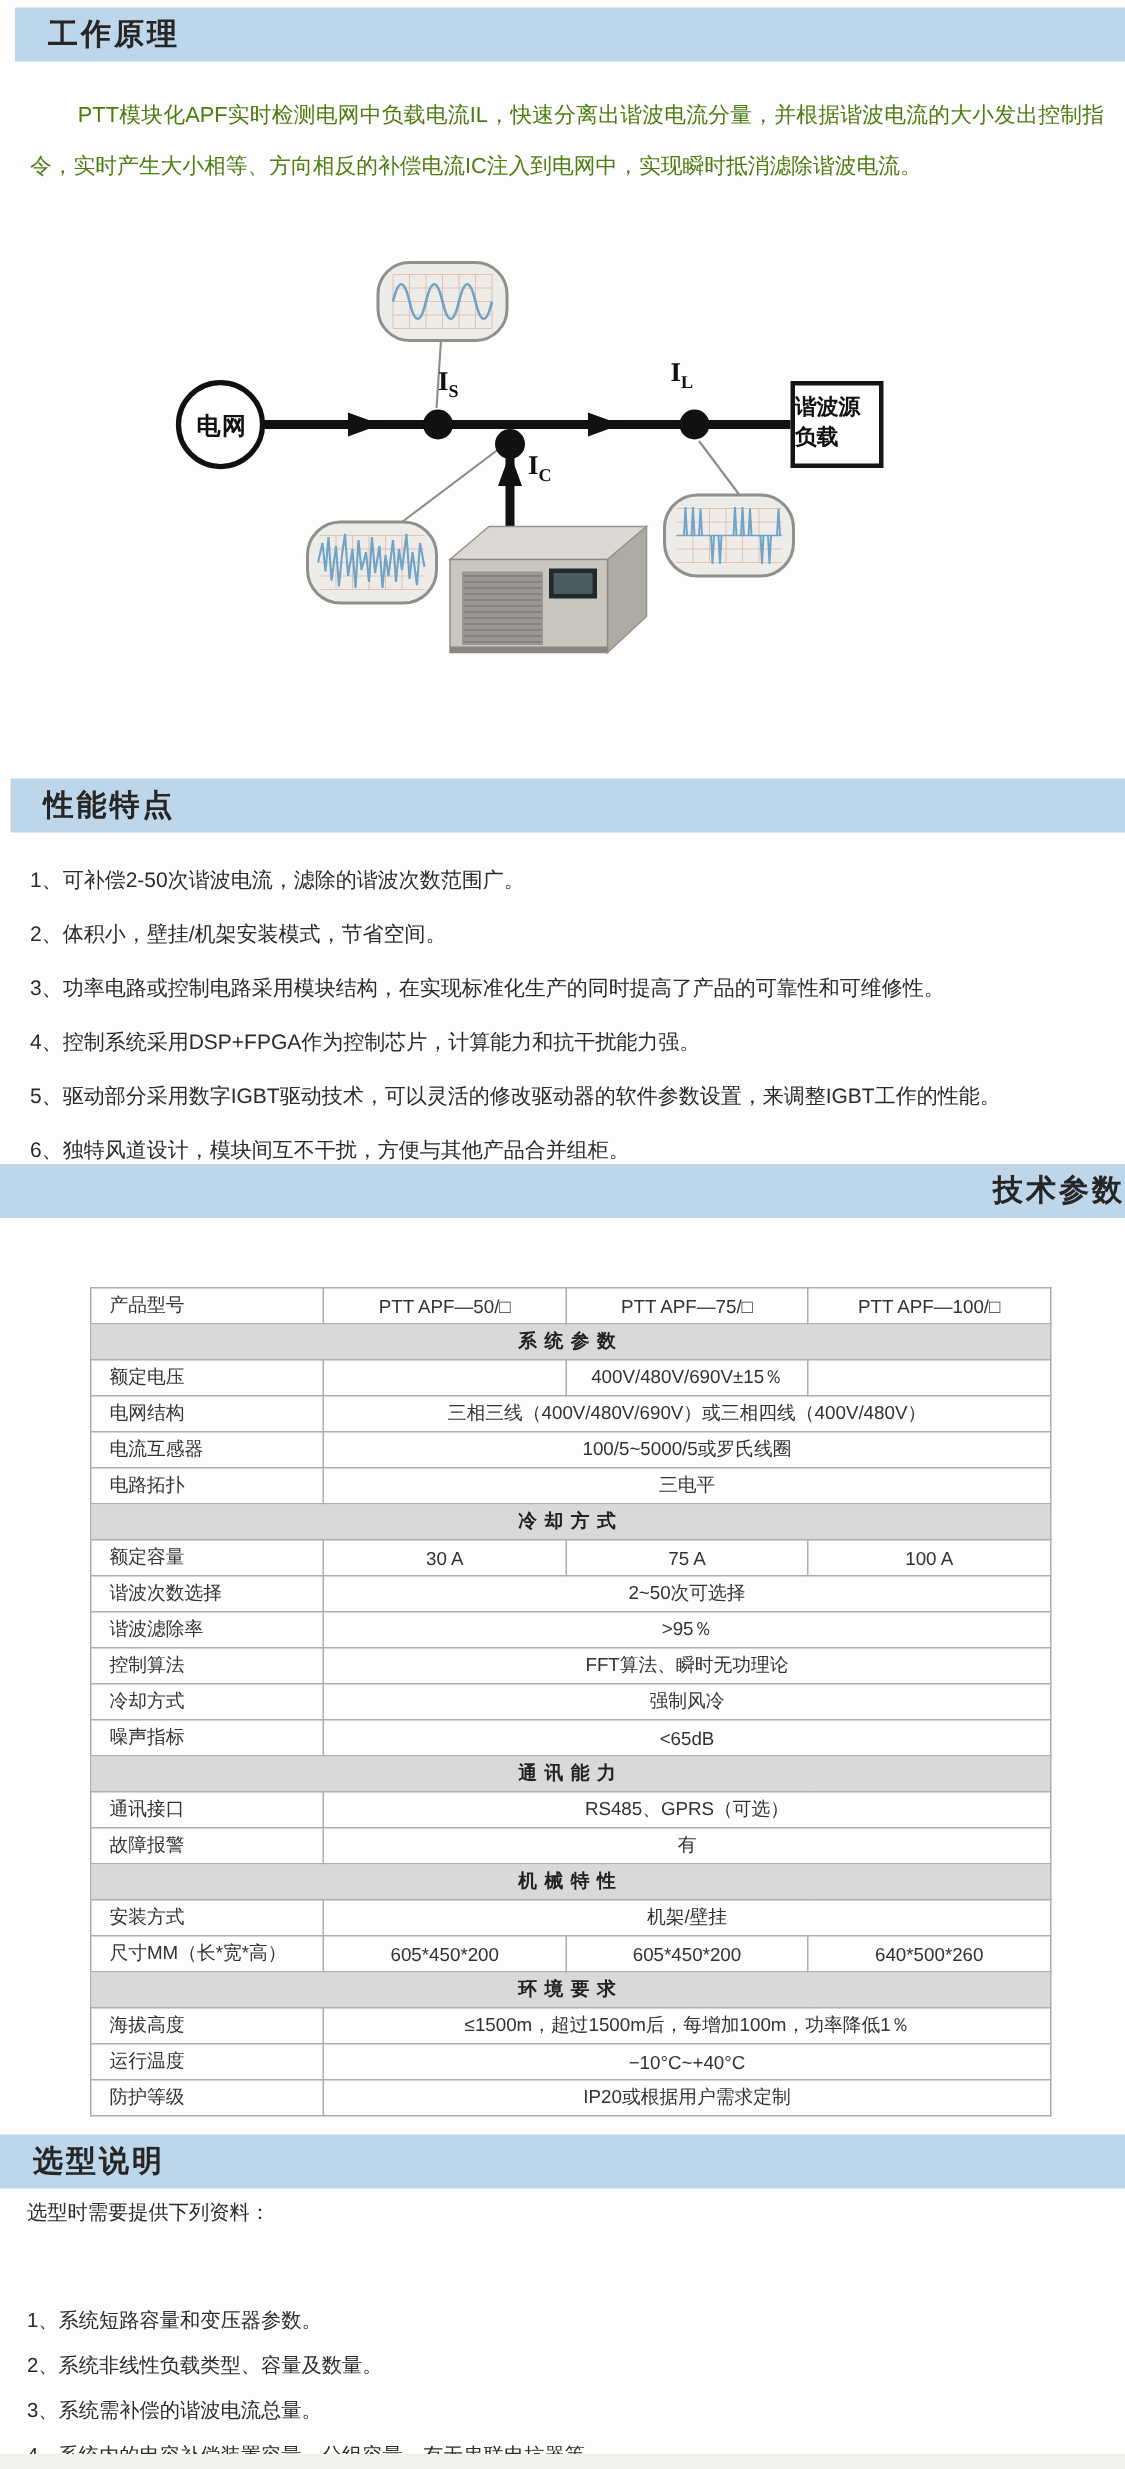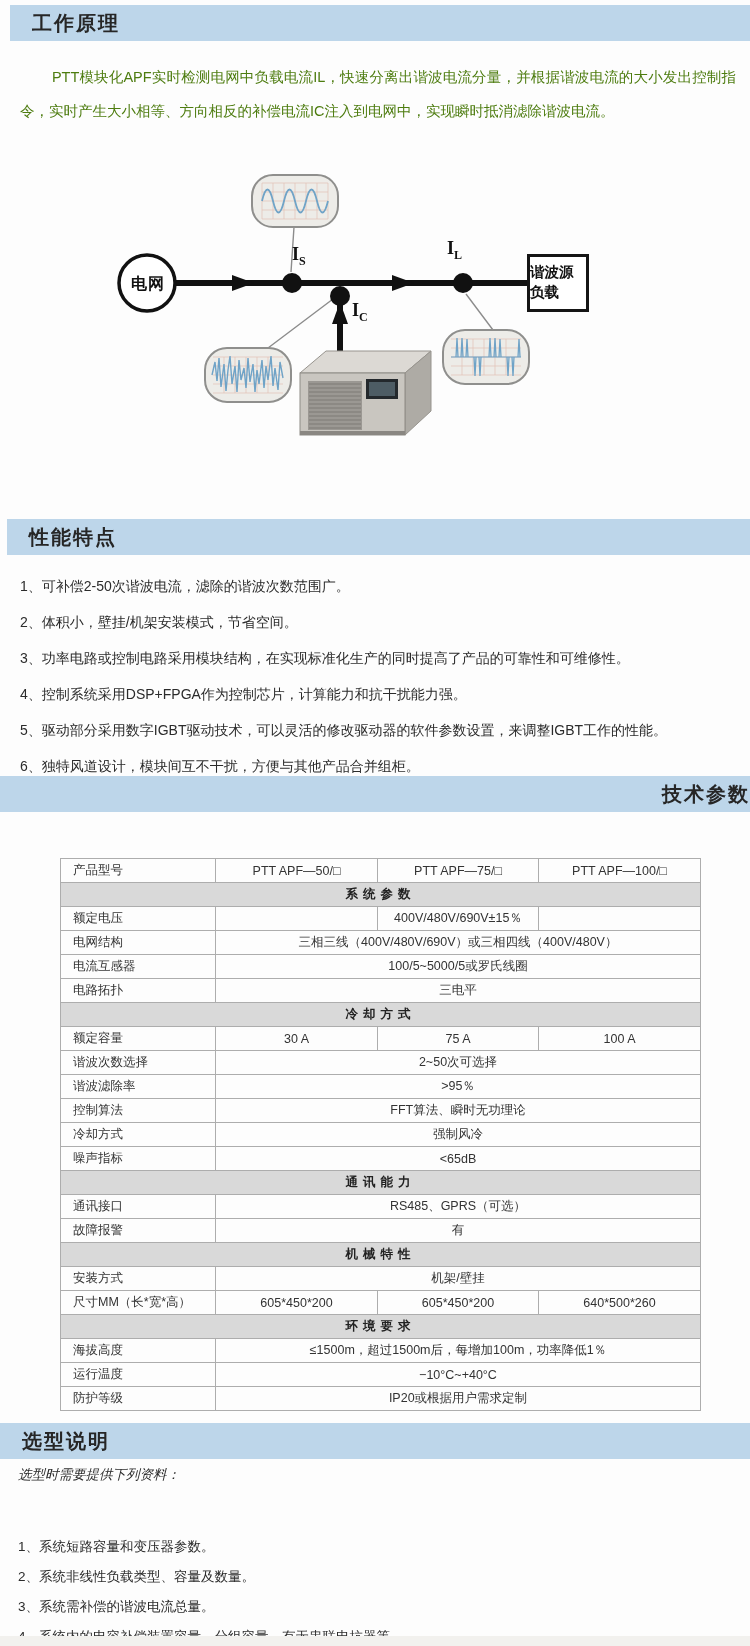--- a/index.html
+++ b/index.html
@@ -18,21 +18,21 @@
   #bar-features{top:519px;left:7px;}
   #bar-specs{top:776px;left:0;text-align:right;}
   #bar-selection{top:1423px;left:0;width:733px;right:auto;}
   .para{
     position:absolute;left:20px;right:14px;top:60px;
     font-size:14.5px;line-height:34px;text-indent:2.2em;
     text-align:justify;color:#4d7c0f;
   }
   .feature-list{position:absolute;left:20px;right:20px;top:568px;}
   .feature-list .list-item{font-size:14px;line-height:36px;color:#2b2b2b;}
-  .selection-intro{position:absolute;left:18px;top:1466px;font-size:13.5px;color:#2b2b2b;font-style:italic;}
+  .selection-intro{position:absolute;left:18px;top:1466px;font-size:13.5px;color:#2b2b2b;}
   .selection-list{position:absolute;left:18px;top:1492px;margin-top:40px;}
   .selection-list .list-item{font-size:13.5px;line-height:30px;color:#2b2b2b;}
 
   
   #diagram{position:absolute;left:0;top:148px;width:750px;height:318px;}
   #diagram svg{position:absolute;left:0;top:0;}
   .grid-label{
     position:absolute;left:121px;top:109px;width:54px;height:54px;
     display:flex;align-items:center;justify-content:center;
     font-size:16px;font-weight:bold;letter-spacing:1px;color:#111;

